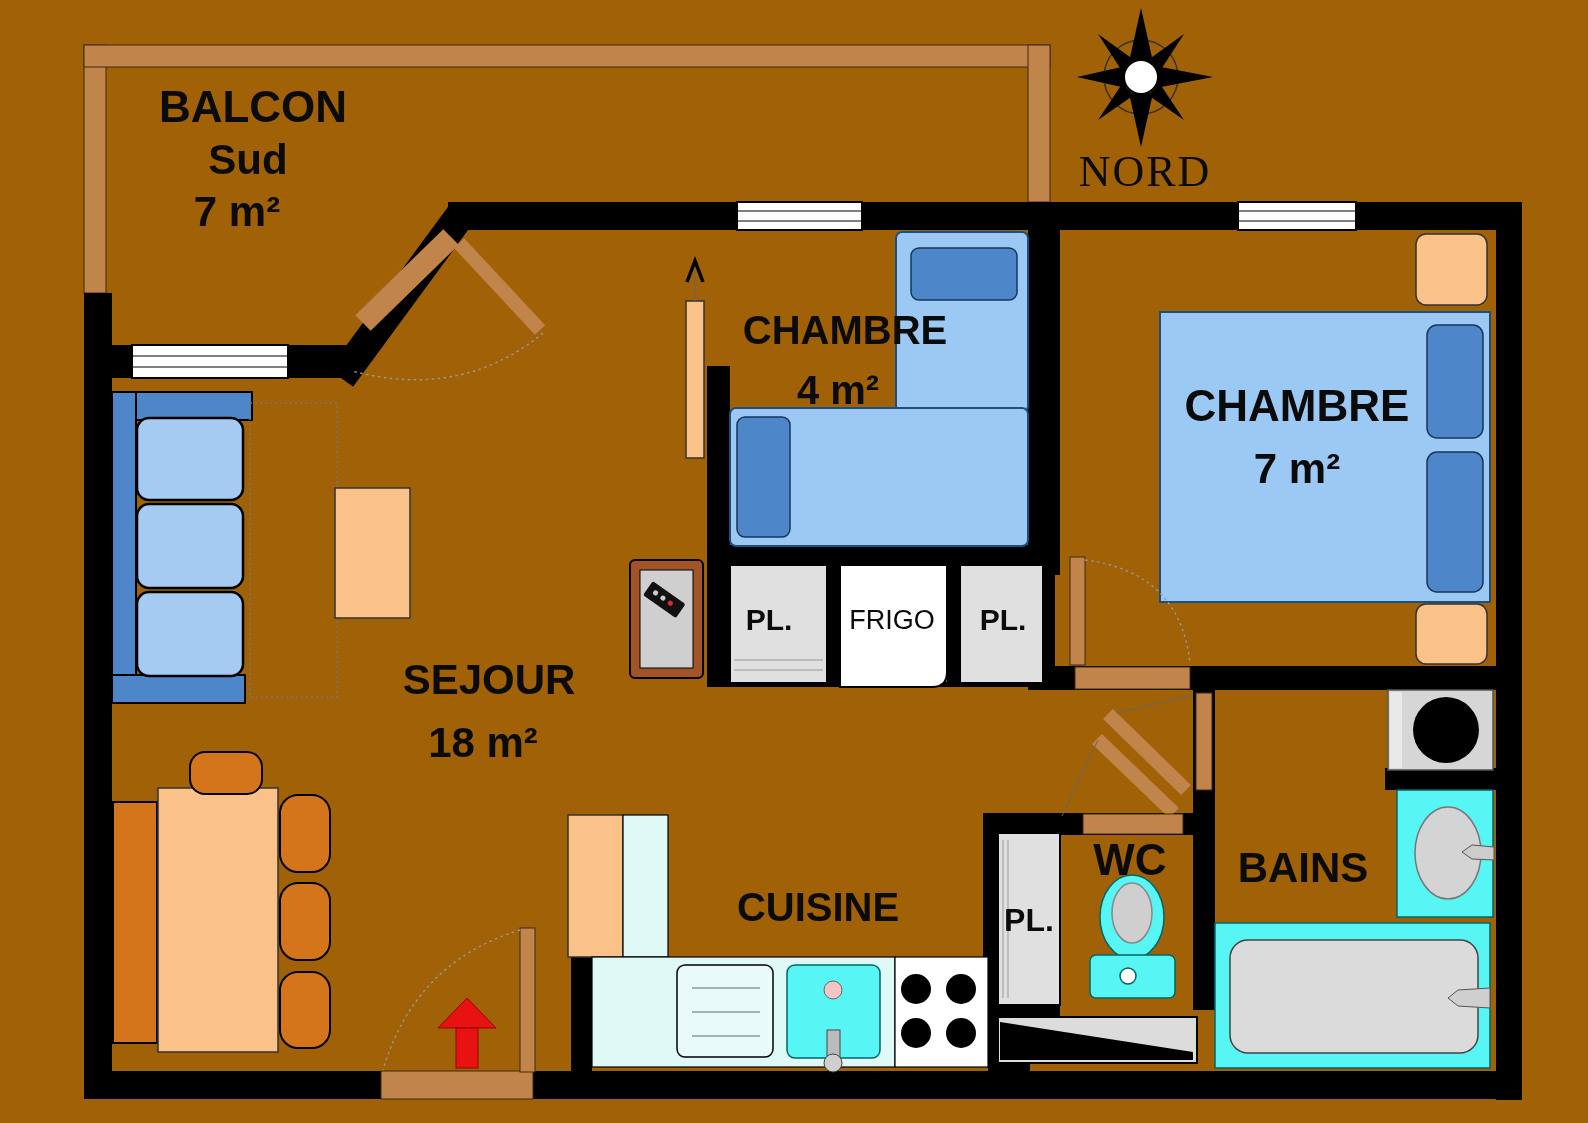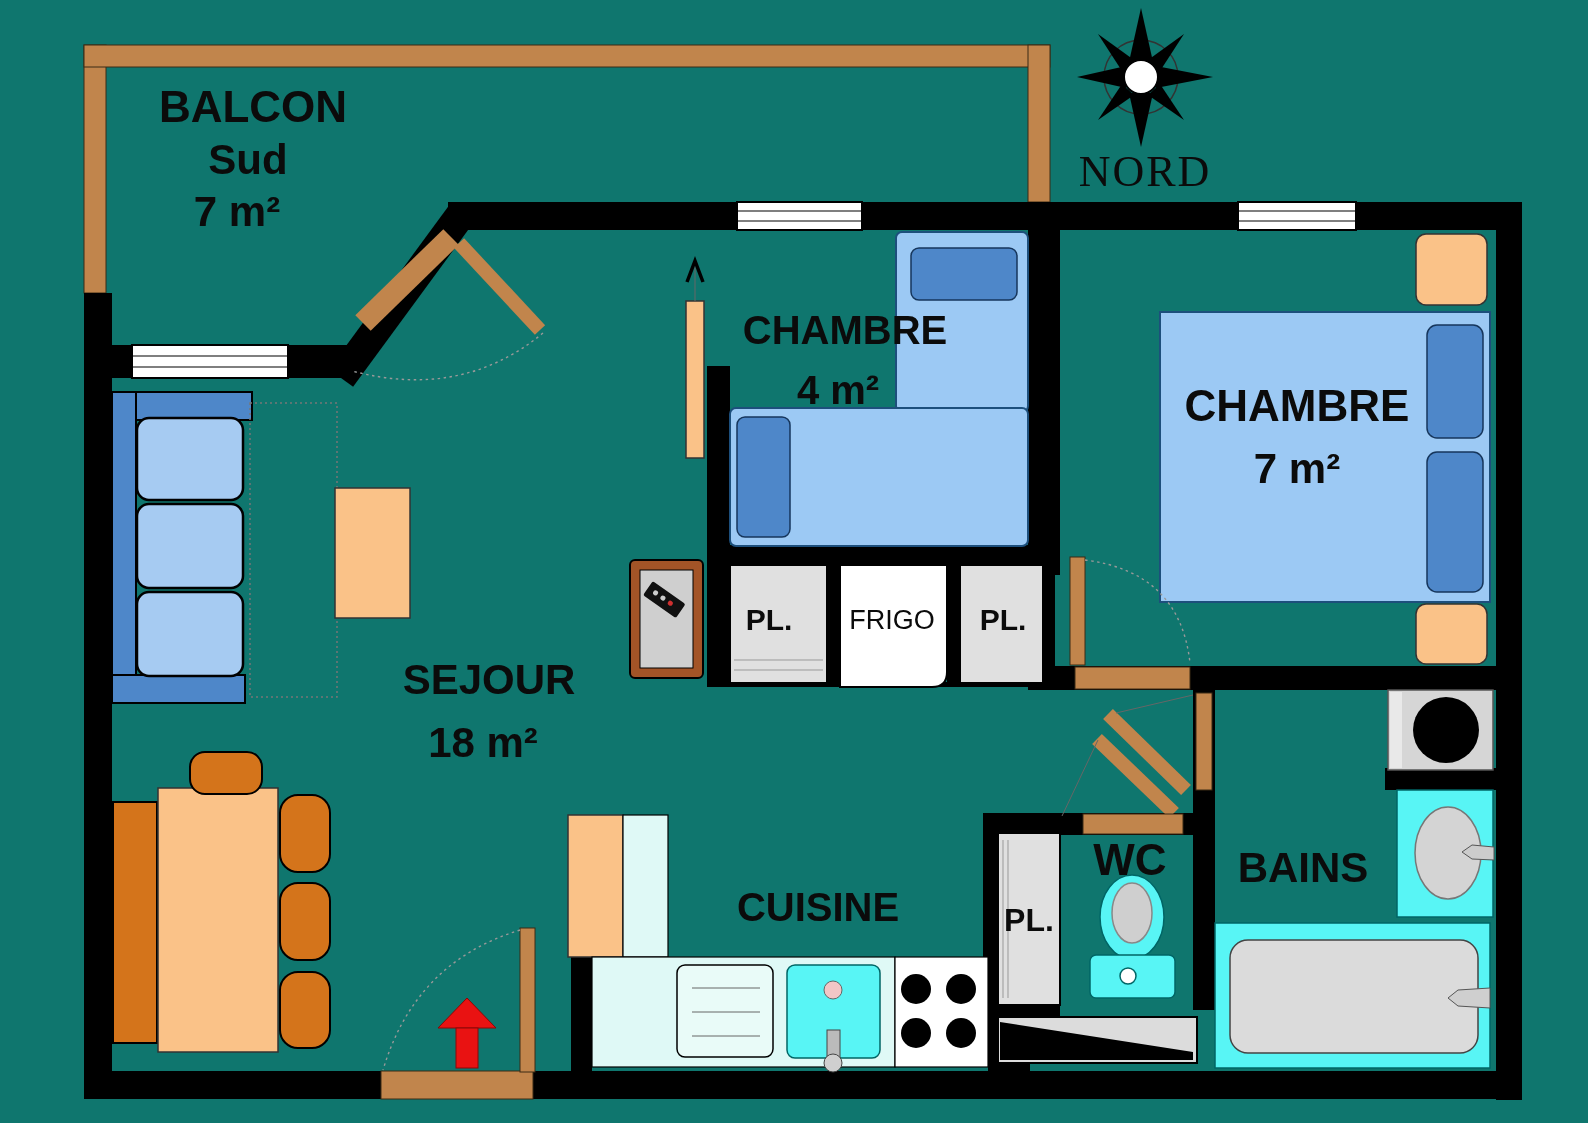--- a/index.html
+++ b/index.html
@@ -1,16 +1,16 @@
 <!DOCTYPE html>
 <html><head>
 <meta charset="utf-8">
 <style>
   html,body{margin:0;padding:0;background:#ffffff;}
-  #stage{position:relative;width:1588px;height:1123px;background:#0f766e;overflow:hidden;}
+  #stage{position:relative;width:1588px;height:1123px;background:#a16207;overflow:hidden;}
   svg{position:absolute;left:0;top:0;}
   .wall{fill:#000000;}
   .wood{fill:#C1854C;stroke:#3a2a14;stroke-width:1;}
   .woodline{stroke:#C1854C;stroke-width:22;fill:none;}
   .woodline2{stroke:#C1854C;stroke-width:14;fill:none;}
   .furn{fill:#FAC288;stroke:#333;stroke-width:1.5;}
   .dkorange{fill:#D4741B;stroke:#000;stroke-width:2;}
   .bed{fill:#9CC9F4;stroke:#1d4f7c;stroke-width:2;}
   .pillow{fill:#4E87C9;stroke:#16365c;stroke-width:1.5;}
   .cushion{fill:#A6CBF2;stroke:#000;stroke-width:2.5;}

